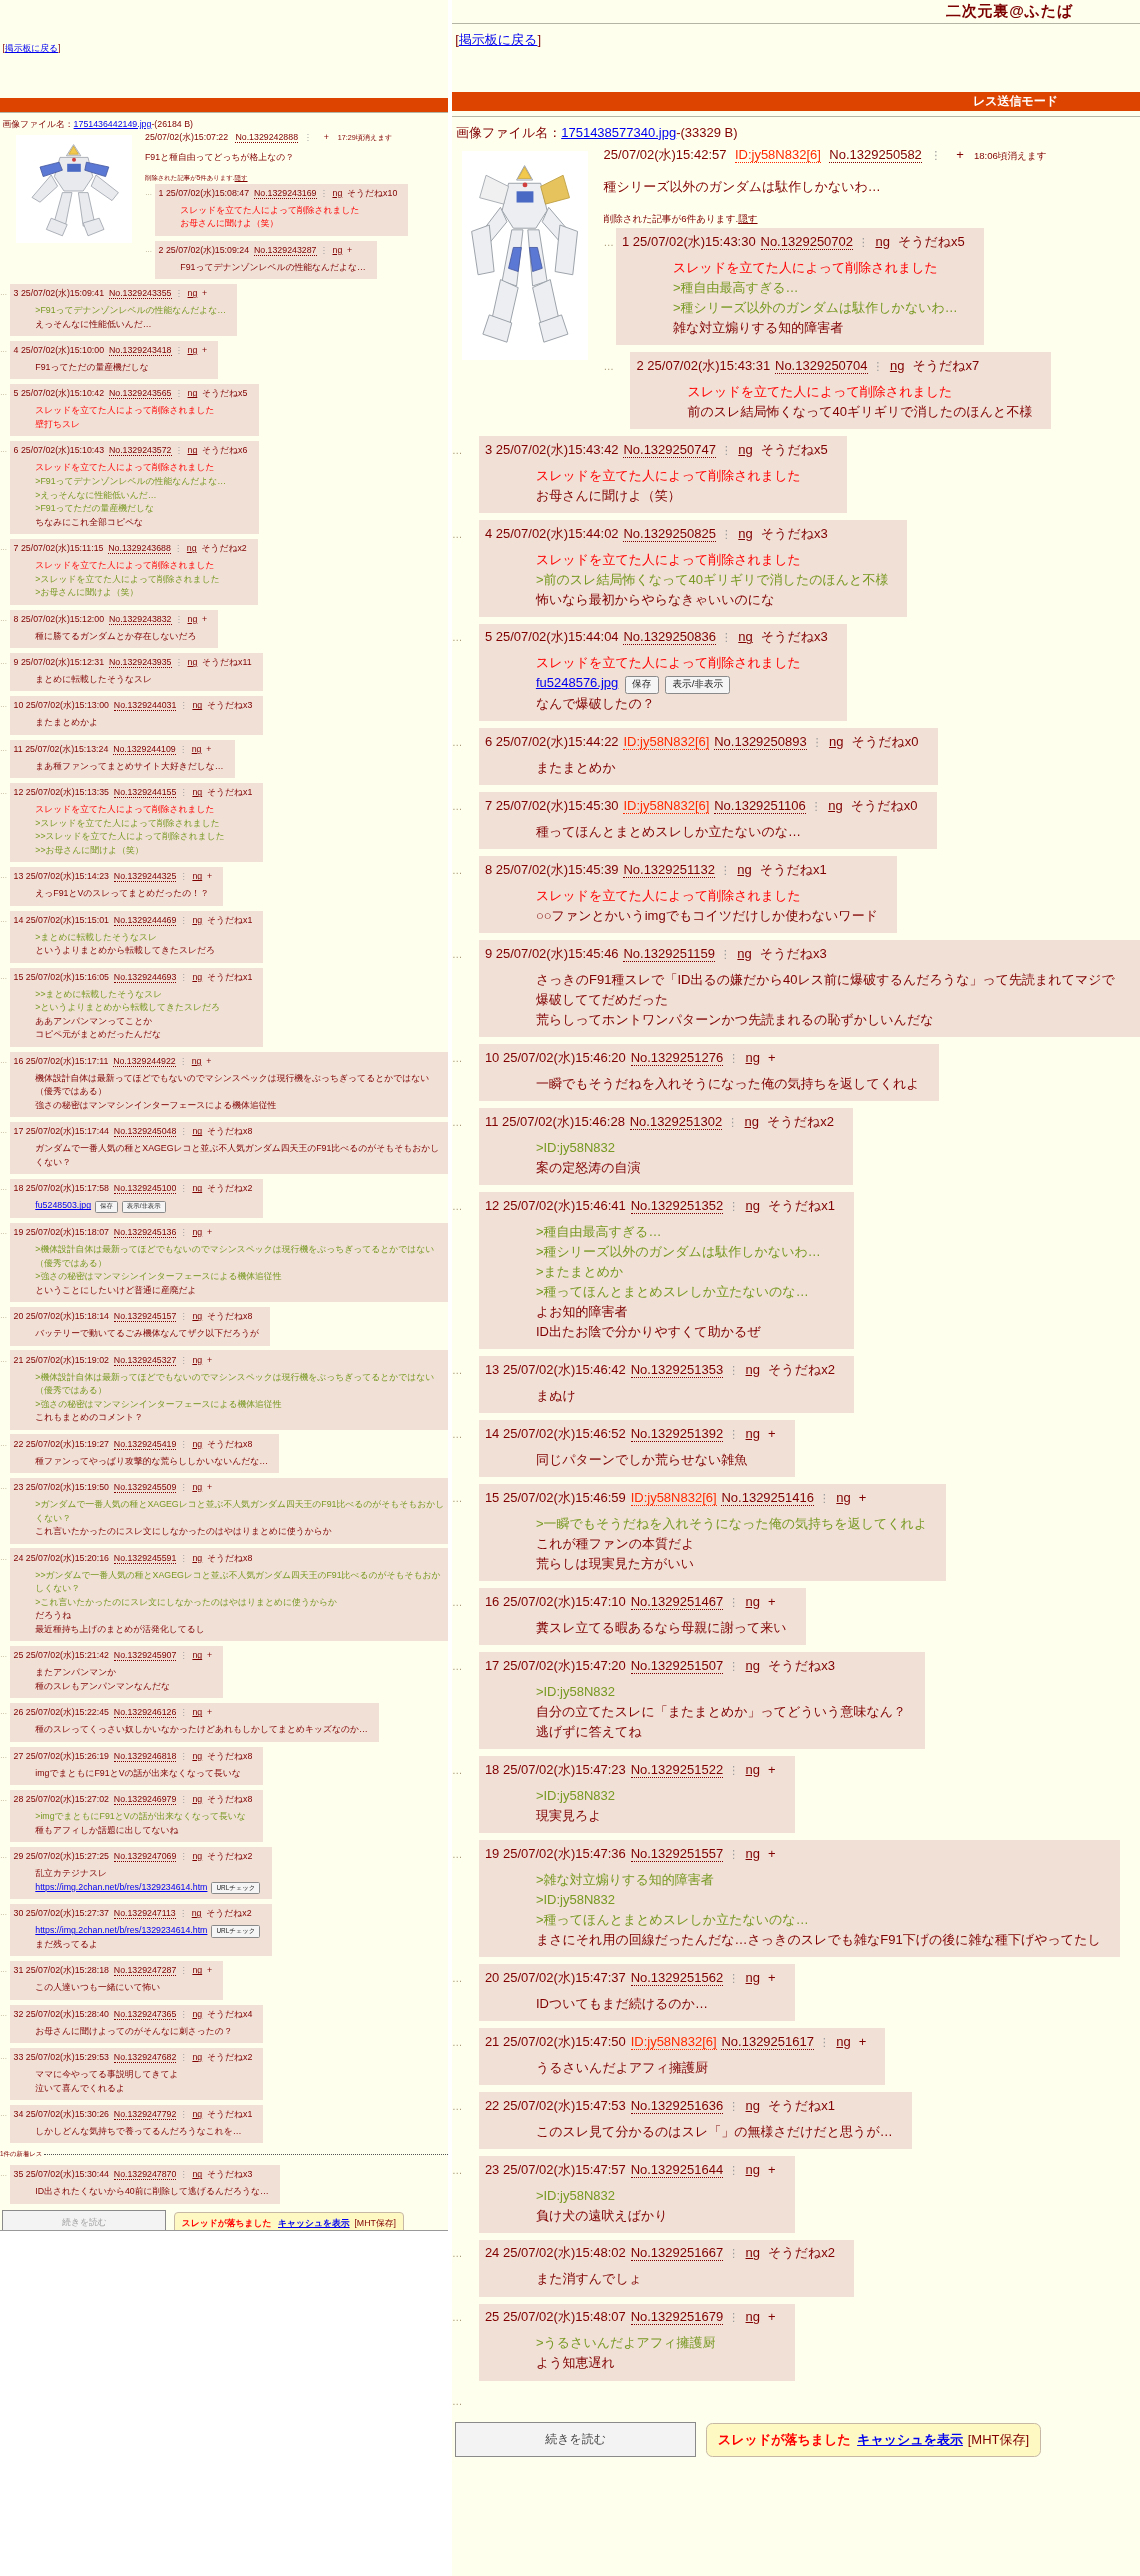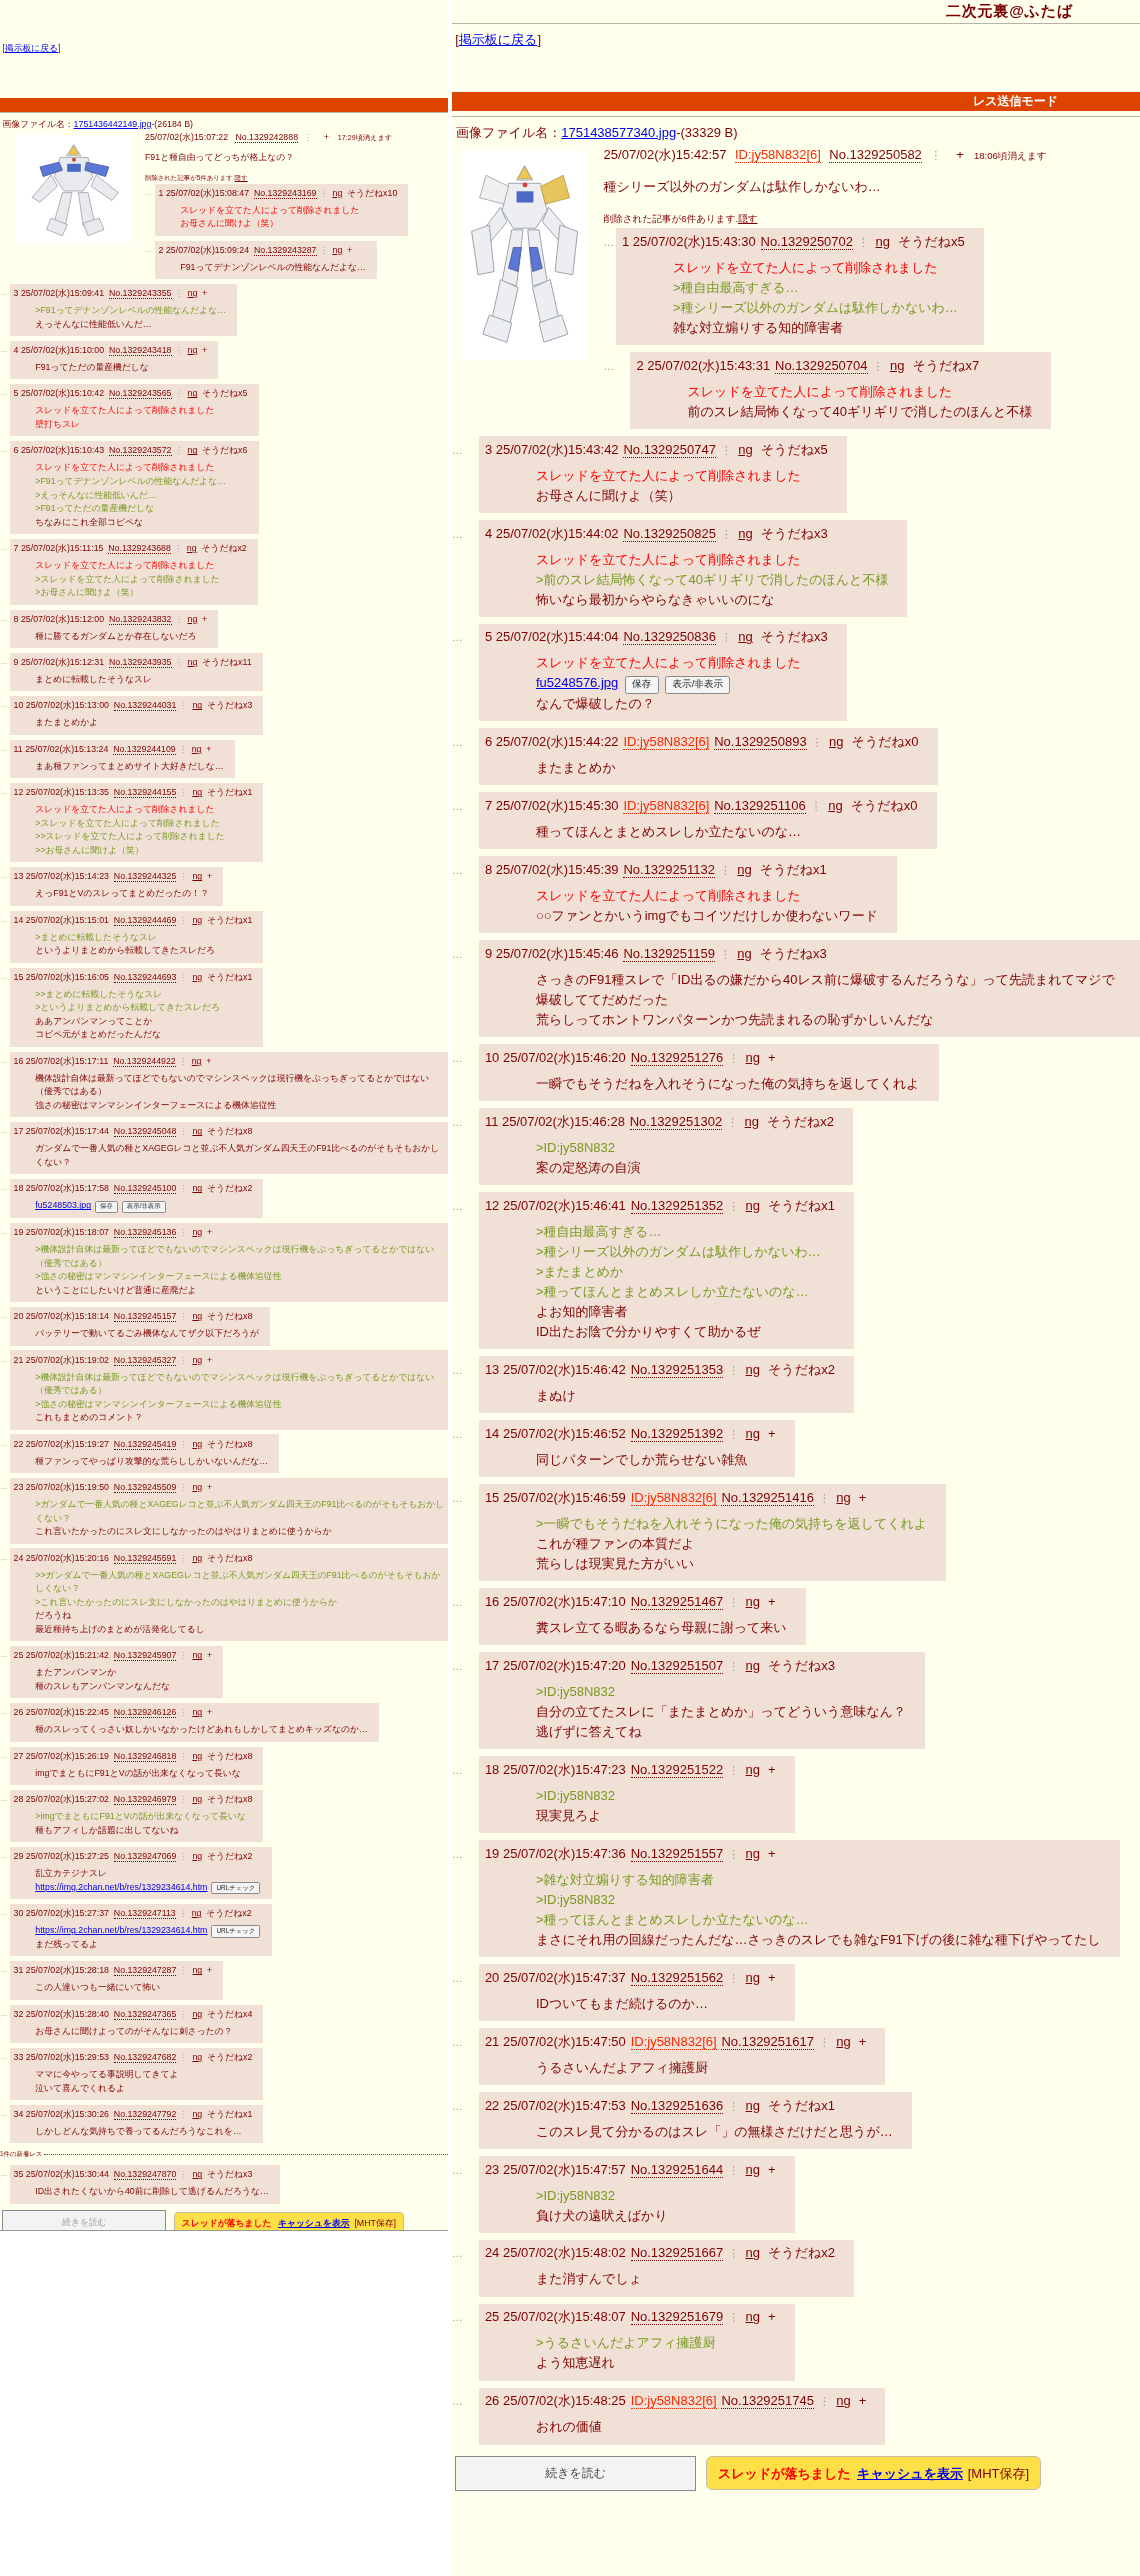--- a/index.html
+++ b/index.html
@@ -51,21 +51,21 @@
   .ln.q{color:#789922;}
   .ln.del{color:#ff0000;}
   .ln .flink{color:#0000ee;text-decoration:underline;}
   .mini-btn{font-size:9.6px;background:#f5f5f5;border:0.8px solid #8a8a8a;border-radius:2.4px;padding:1.6px 6.4px;margin-left:6.4px;color:#222;font-family:inherit;}
   .rpane .beside{margin-left:0px;}
   .rpane .beside .pre{flex:0 0 12px;}
 
   .footer-row{display:flex;align-items:center;margin:11.2px 0 0 3.2px;}
   .more-btn{background:#f3f3f3;border:0.8px solid #8a8a8a;color:#444;font-family:inherit;}
   .rpane .more-btn{width:241px;height:35px;font-size:12px;}
-  .fell-box{border:0.8px solid #c7b8a5;border-radius:6.4px;background:#fde047;display:flex;align-items:flex-end;}
+  .fell-box{border:0.8px solid #c7b8a5;border-radius:6.4px;background:#fef9c3;display:flex;align-items:flex-end;}
   .rpane .fell-box{margin-left:9.6px;padding:7.2px 11.2px;font-size:13px;}
   .fell{color:#ff0000;font-weight:bold;}
   .cache{color:#0000ee;font-weight:bold;text-decoration:underline;margin:0 4.8px 0 6.4px;}
   .mht{color:#800000;}
 
   
   .lpane{font-size:8.8px;line-height:12px;}
   .lpane .inner{width:456px;}
   .lpane .topspace{height:40px;}
   .lpane .backlink{margin:1.6px 0 4px 2.4px;font-size:8.8px;}
@@ -787,26 +787,20 @@
           <div class="rbox">
             <div class="rhead"><span class="rnum">25 </span><span class="rtime">25/07/02(水)15:48:07</span><span class="rno">No.1329251679</span><span class="kebab">⋮</span><a class="ng">ng</a><span class="sdn">+</span></div>
             <div class="rbody">
               <div class="ln q">&gt;うるさいんだよアフィ擁護厨</div>
               <div class="ln b">よう知恵遅れ</div>
             </div>
           </div>
         </div>
         <div class="reply">
           <span class="pre">…</span>
-          <div class="rbox">
-            <div class="rhead"><span class="rnum">26 </span><span class="rtime">25/07/02(水)15:48:25</span><span class="rid">ID:jy58N832[6]</span><span class="rno">No.1329251745</span><span class="kebab">⋮</span><a class="ng">ng</a><span class="sdn">+</span></div>
-            <div class="rbody">
-              <div class="ln b">おれの価値</div>
-            </div>
-          </div>
         </div>
       </div>
   </div>
   <div class="footer-row">
     <button class="more-btn">続きを読む</button>
     <div class="fell-box">
       <span class="fell">スレッドが落ちました</span>
       <a class="cache">キャッシュを表示</a>
       <span class="mht">[MHT保存]</span>
     </div>

